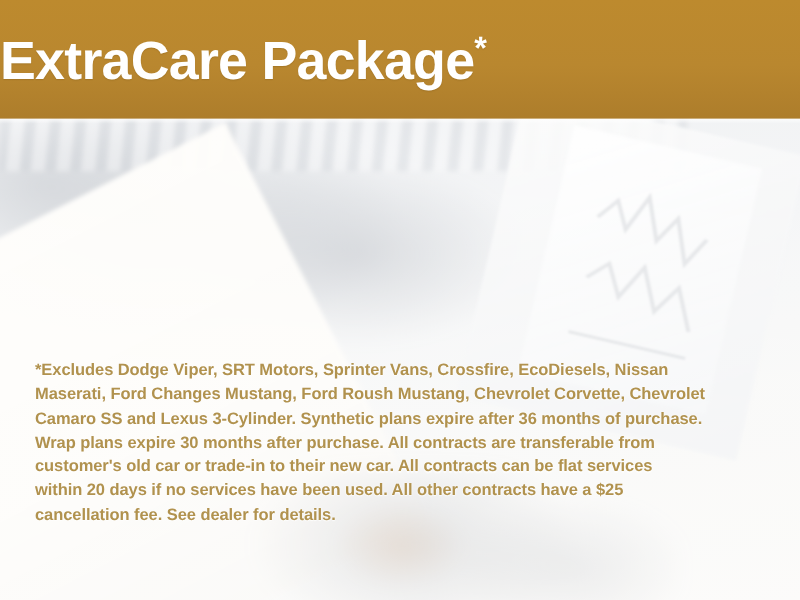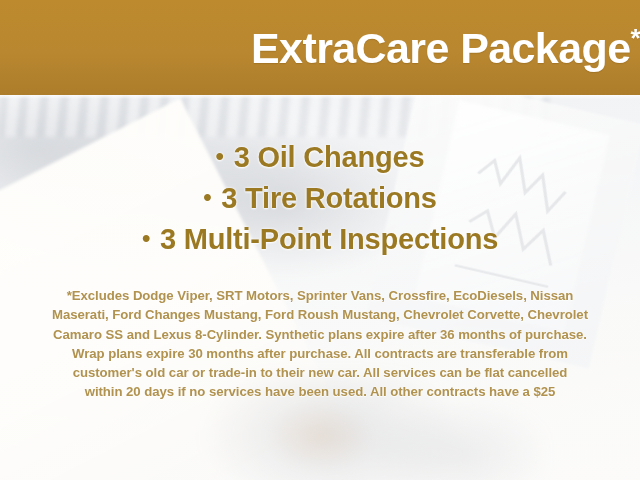--- a/index.html
+++ b/index.html
@@ -134,21 +134,21 @@
   
   .header-band {
     position: absolute;
     left: 0;
     top: 0;
     width: 640px;
     height: 95px;
     background: linear-gradient(180deg, #bd8a2e 0%, #b9872f 55%, #ad7d2b 100%);
     display: flex;
     align-items: center;
-    justify-content: flex-end;
+    justify-content: flex-start;
     z-index: 5;
   }
   .header-title {
     color: #ffffff;
     font-size: 43px;
     font-weight: bold;
     letter-spacing: -0.6px;
     line-height: 1;
     white-space: nowrap;
     text-shadow: 0 1px 1px rgba(90,60,12,0.20);
@@ -194,21 +194,21 @@
     margin-right: 2px;
   }
 
   
   .disclaimer {
     position: absolute;
     left: 28px;
     top: 286px;
     width: 584px;
     z-index: 6;
-    text-align: center;
+    text-align: left;
     color: #b1924e;
     font-size: 13.2px;
     font-weight: bold;
     line-height: 19.3px;
     letter-spacing: -0.05px;
     text-shadow:
       0 0 2px rgba(255,255,255,0.95),
       0 1px 1px rgba(255,255,255,0.8);
   }
   .disc-line { display: block; white-space: nowrap; }
@@ -233,31 +233,24 @@
     <div class="bg-handshadow"></div>
     <div class="bg-warmglow"></div>
     <div class="bg-wash"></div>
   </div>
 
   <div class="header-band">
     <div class="header-title"><span>ExtraCare Package</span><span class="star">*</span></div>
   </div>
   <div class="band-edge"></div>
 
-  <div class="benefits">
-    <div class="benefit-item"><span class="dot">•</span>
-      <span>3 Oil Changes</span></div>
-    <div class="benefit-item"><span class="dot">•</span>
-      <span>3 Tire Rotations</span></div>
-    <div class="benefit-item"><span class="dot">•</span>
-      <span>3 Multi-Point Inspections</span></div>
-  </div>
 
   <div class="disclaimer">
     <span class="disc-line">*Excludes Dodge Viper, SRT Motors, Sprinter Vans, Crossfire, EcoDiesels, Nissan</span>
     <span class="disc-line">Maserati, Ford Changes Mustang, Ford Roush Mustang, Chevrolet Corvette, Chevrolet</span>
-    <span class="disc-line">Camaro SS and Lexus 8-Cylinder. Synthetic plans expire after 36 months of purchase.</span>
+    <span class="disc-line">Camaro SS and Lexus 3-Cylinder. Synthetic plans expire after 36 months of purchase.</span>
     <span class="disc-line">Wrap plans expire 30 months after purchase. All contracts are transferable from</span>
-    <span class="disc-line">customer's old car or trade-in to their new car. All services can be flat cancelled</span>
+    <span class="disc-line">customer's old car or trade-in to their new car. All contracts can be flat services</span>
     <span class="disc-line">within 20 days if no services have been used. All other contracts have a $25</span>
+    <span class="disc-line">cancellation fee. See dealer for details.</span>
   </div>
 
 </div>
 
 </body></html>

